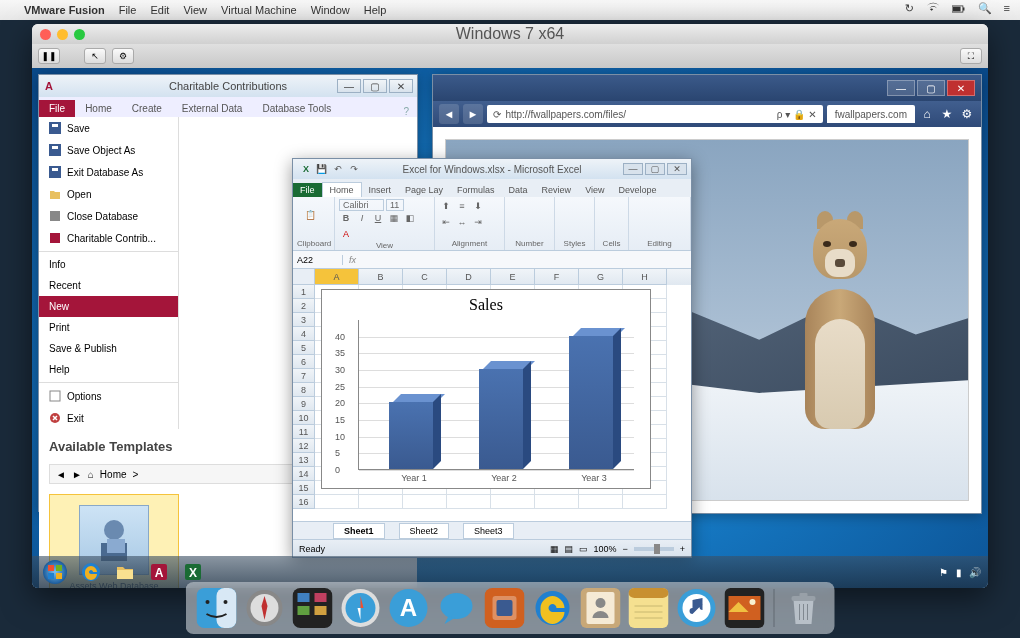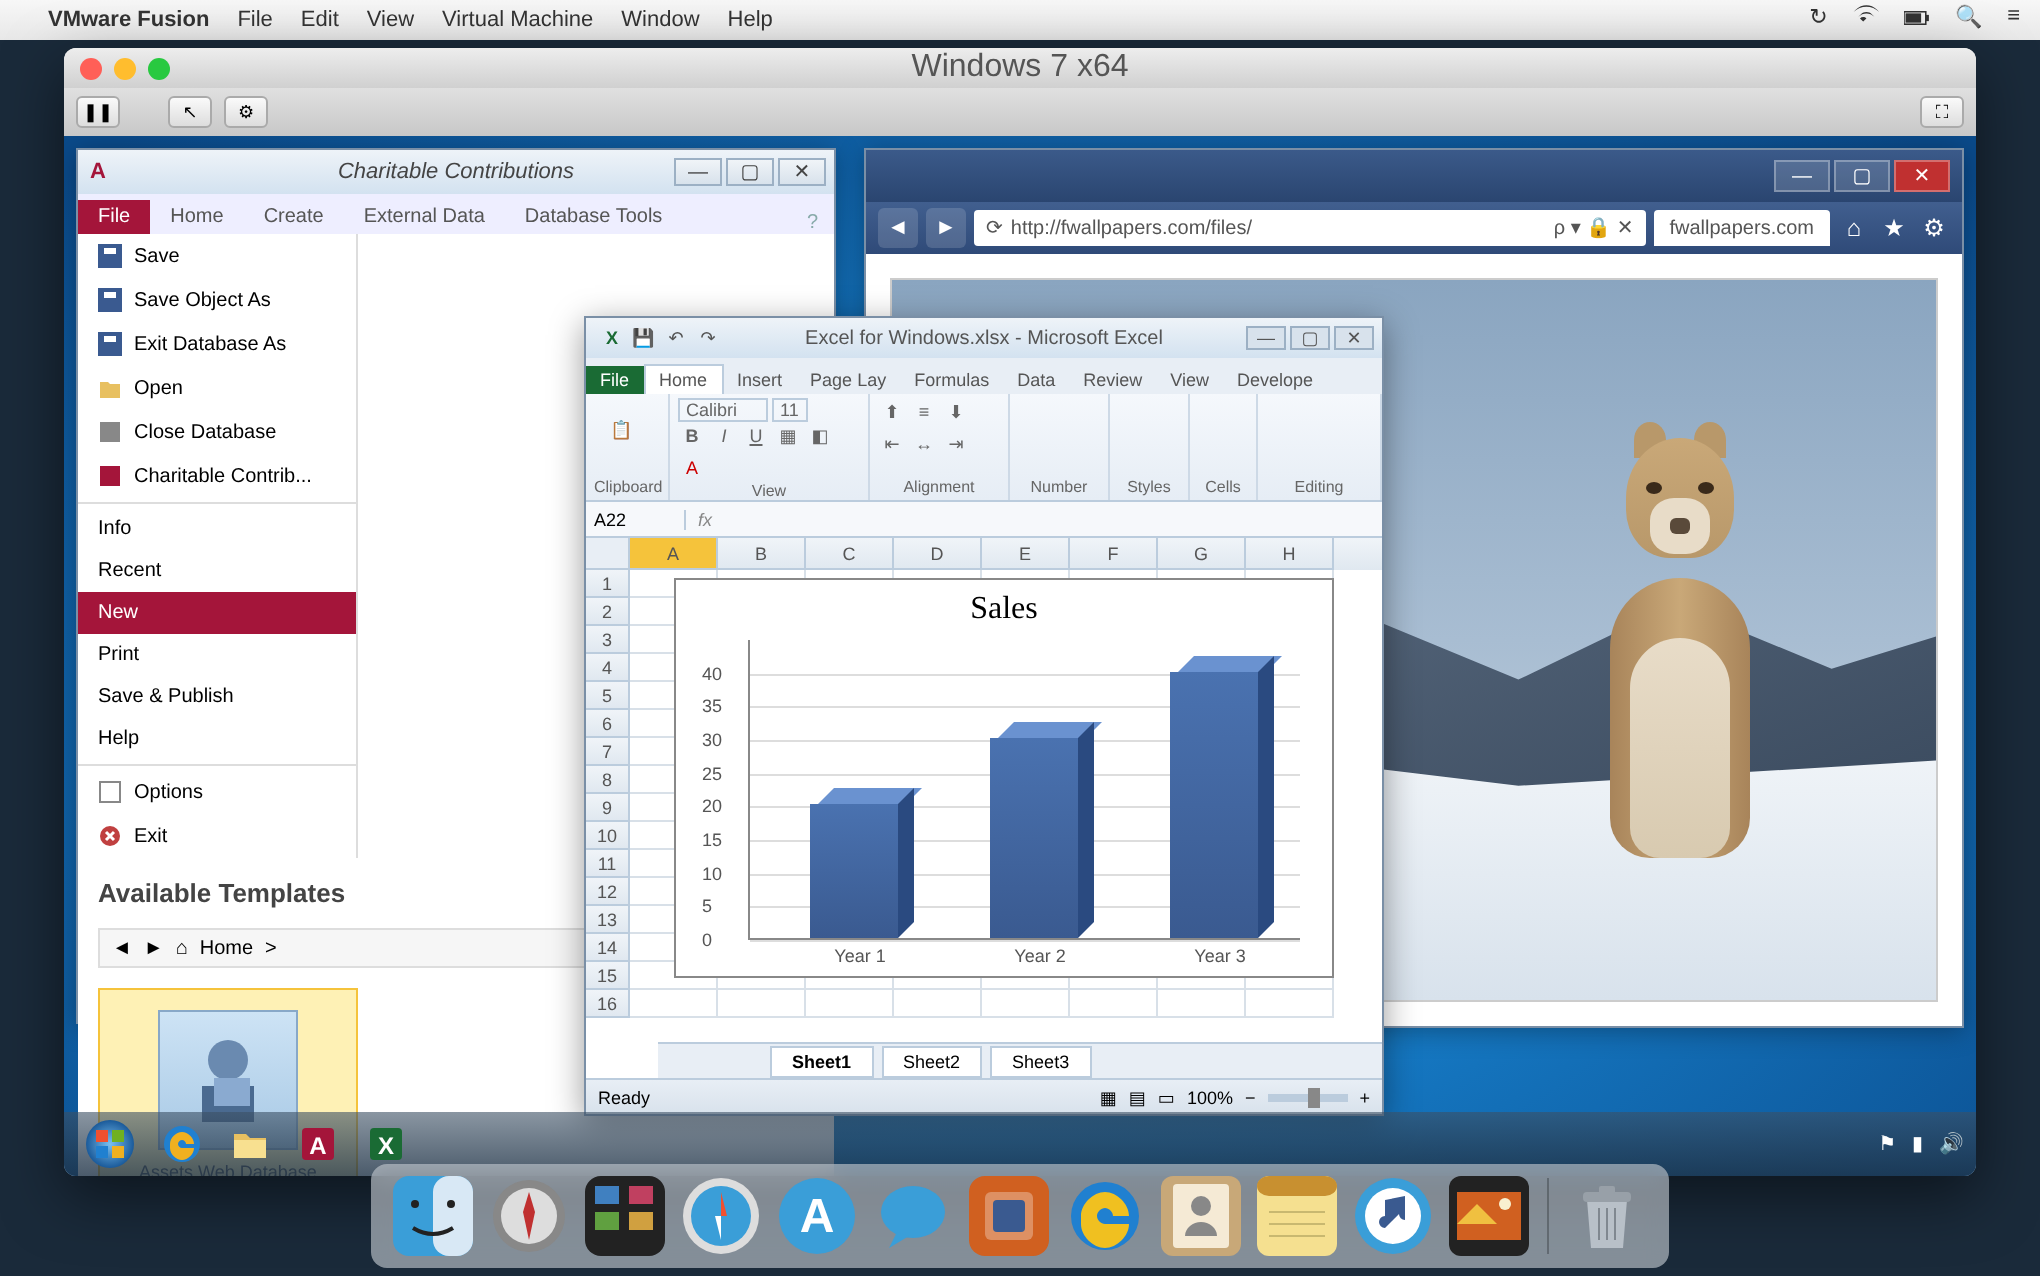--- a/index.html
+++ b/index.html
@@ -24,21 +24,21 @@
 
 .win7 { position: absolute; top: 44px; left: 0; right: 0; bottom: 0; background: radial-gradient(ellipse 70% 80% at 50% 60%, #3db4f0 0%, #1577c1 45%, #0a4a8a 100%); overflow: hidden; }
 .win7-taskbar { position: absolute; bottom: 0; left: 0; right: 0; height: 32px; background: linear-gradient(rgba(60,80,100,.6),rgba(30,50,70,.8)); display: flex; align-items: center; padding: 0 6px; gap: 4px; }
 .win7-taskbar .start { width: 34px; height: 28px; display: flex; align-items: center; justify-content: center; }
 .win7-taskbar .tbicon { width: 30px; height: 26px; border-radius: 2px; display: flex; align-items: center; justify-content: center; }
 .win7-taskbar .tray { margin-left: auto; display: flex; gap: 8px; color: #fff; font-size: 10px; align-items: center; }
 
 
 .access-win { position: absolute; top: 6px; left: 6px; width: 380px; height: 438px; background: #fff; border: 1px solid #7a8fa6; box-shadow: 0 2px 12px rgba(0,0,0,.3); }
 .win-titlebar { height: 22px; background: linear-gradient(#eef3f8,#d3e2f0); display: flex; align-items: center; font-size: 11px; color: #444; position: relative; }
-.win-titlebar .wtitle { position: absolute; left: 50%; transform: translateX(-50%); font-style: italic; }
+.win-titlebar .wtitle { position: absolute; left: 50%; transform: translateX(-50%); }
 .win-titlebar .wicons { position: absolute; right: 4px; display: flex; gap: 2px; }
 .win-titlebar .wicons span { width: 24px; height: 14px; background: linear-gradient(#f0f4f8,#d8e2ec); border: 1px solid #9cb0c4; font-size: 10px; display: flex; align-items: center; justify-content: center; cursor: pointer; }
 .ribbon-tabs { height: 20px; background: #eef; display: flex; align-items: flex-end; font-size: 10px; }
 .ribbon-tabs .tab { padding: 3px 10px; color: #555; cursor: pointer; }
 .ribbon-tabs .tab.file { background: #a4153a; color: #fff; }
 .access-body { display: flex; height: calc(100% - 42px); flex-direction: column; }
 .access-sidebar { width: 140px; background: #fff; border-right: 1px solid #ddd; font-size: 10px; }
 .access-sidebar .sitem { padding: 5px 10px; display: flex; align-items: center; gap: 6px; cursor: pointer; }
 .access-sidebar .sitem.sel { background: #a4153a; color: #fff; }
 .access-sidebar .sitem svg { width: 12px; height: 12px; }
@@ -94,31 +94,31 @@
 .formula-bar .namebox { width: 50px; border-right: 1px solid #bcd; padding: 0 4px; }
 .formula-bar .fx { padding: 0 6px; font-style: italic; color: #888; }
 .sheet { position: relative; height: calc(100% - 146px); overflow: hidden; }
 .colheads { display: flex; height: 16px; background: linear-gradient(#f0f4f8,#e0e8f0); font-size: 9px; }
 .colheads .ch { width: 44px; border-right: 1px solid #bcd; border-bottom: 1px solid #bcd; text-align: center; line-height: 16px; color: #555; }
 .colheads .ch:first-child { width: 22px; background: #e8eef5; }
 .rows { display: flex; flex-direction: column; }
 .row { display: flex; height: 14px; font-size: 9px; }
 .row .rh { width: 22px; background: linear-gradient(#f0f4f8,#e0e8f0); border-right: 1px solid #bcd; border-bottom: 1px solid #bcd; text-align: center; line-height: 14px; color: #555; }
 .row .cell { width: 44px; border-right: 1px solid #d8e0e8; border-bottom: 1px solid #d8e0e8; }
-.chart-embed { position: absolute; top: 20px; left: 44px; width: 330px; height: 200px; background: #fff; border: 1px solid #888; }
+.chart-embed { position: absolute; top: 20px; left: 28px; width: 330px; height: 200px; background: #fff; border: 1px solid #888; }
 .chart-title { text-align: center; font-size: 16px; font-family: Georgia, serif; padding: 6px 0; }
 .chart-area { position: relative; height: 150px; margin: 0 16px 10px 36px; border-left: 1px solid #888; border-bottom: 1px solid #888; }
 .chart-area .grid { position: absolute; left: 0; right: 0; border-top: 1px solid #ddd; }
 .chart-area .yt { position: absolute; left: -24px; font-size: 9px; color: #555; transform: translateY(-50%); }
 .chart-area .bar3d { position: absolute; bottom: 0; width: 50px; }
 .chart-area .bar3d .front { position: absolute; bottom: 0; width: 44px; background: linear-gradient(#4a72b0,#3a5a90); }
 .chart-area .bar3d .top { position: absolute; width: 44px; height: 8px; background: #6a92d0; transform: skewX(-45deg); transform-origin: bottom left; left: 4px; }
 .chart-area .bar3d .side { position: absolute; bottom: 0; left: 44px; width: 8px; background: #2a4a80; transform: skewY(-45deg); transform-origin: top left; }
 .chart-area .xt { position: absolute; bottom: -14px; font-size: 9px; color: #555; text-align: center; width: 50px; }
-.sheet-tabs { height: 18px; background: #e8eef5; border-top: 1px solid #bcd; display: flex; align-items: center; font-size: 9px; padding-left: 56px; gap: 4px; margin-left: 36px; }
+.sheet-tabs { height: 18px; background: #e8eef5; border-top: 1px solid #bcd; display: flex; align-items: center; font-size: 9px; padding-left: 40px; gap: 14px; }
 .sheet-tabs .st { padding: 2px 10px; background: #fff; border: 1px solid #bcd; cursor: pointer; }
 .sheet-tabs .st.sel { font-weight: bold; }
 .status-bar { height: 18px; background: linear-gradient(#e8eef5,#d8e2ec); border-top: 1px solid #bcd; display: flex; align-items: center; font-size: 9px; padding: 0 6px; }
 .status-bar .zoom { margin-left: auto; display: flex; gap: 6px; align-items: center; }
 
 
 .dock { position: absolute; bottom: 4px; left: 50%; transform: translateX(-50%); height: 52px; background: rgba(220,225,232,.55); border-radius: 8px; display: flex; align-items: center; padding: 4px 10px; gap: 6px; backdrop-filter: blur(6px); }
 .dock .dicon { width: 42px; height: 42px; border-radius: 8px; display: flex; align-items: center; justify-content: center; cursor: pointer; }
 .dock .sep { width: 1px; height: 38px; background: rgba(0,0,0,.25); margin: 0 2px; }
 </style>

